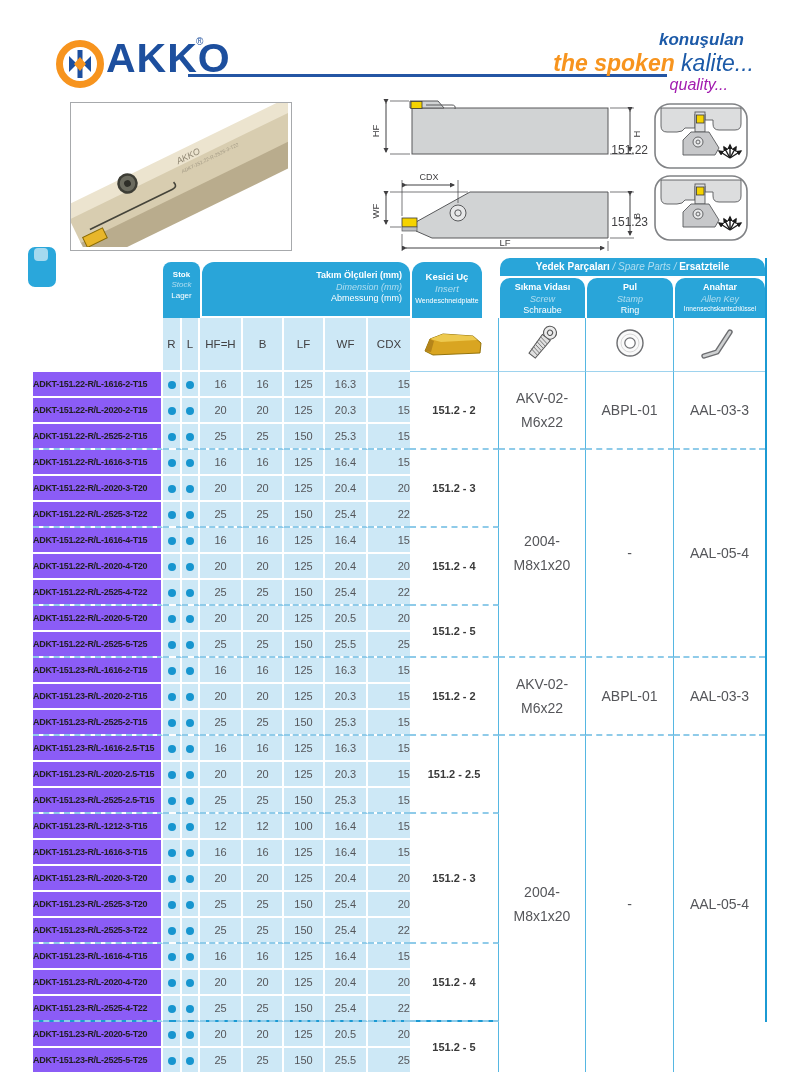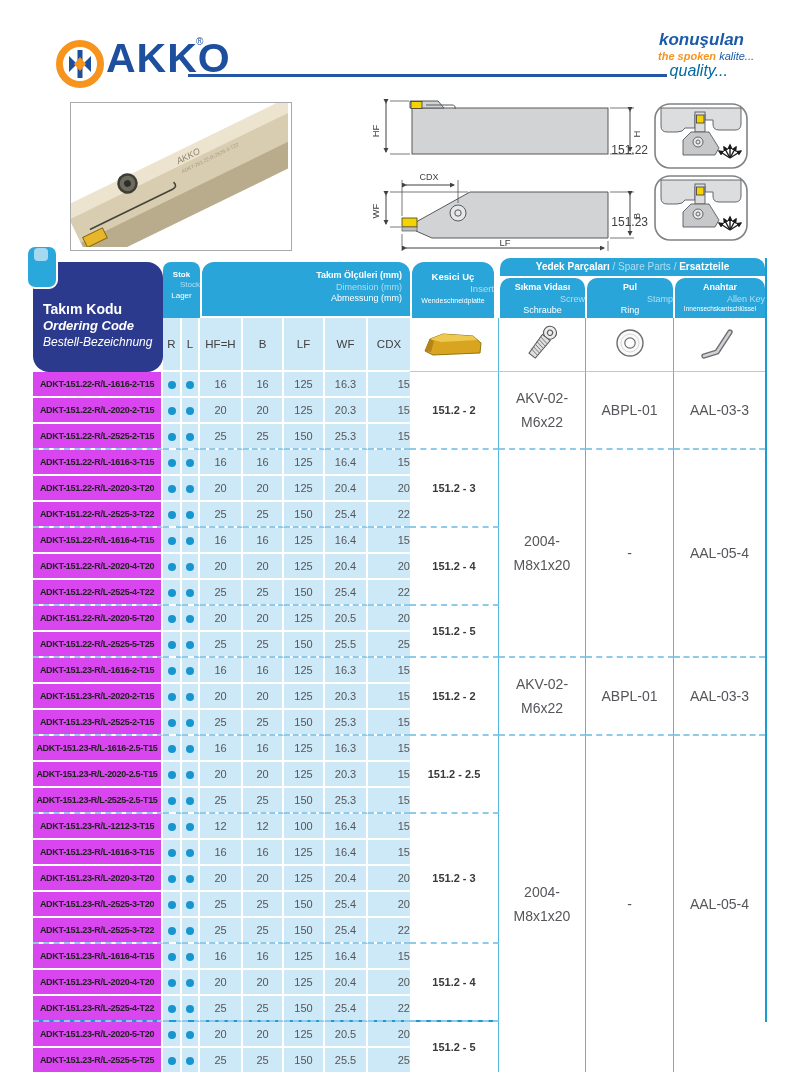--- a/index.html
+++ b/index.html
@@ -11,42 +11,42 @@
   
   .brand-logo{position:absolute;left:56px;top:40px;width:48px;height:48px;}
   .brand-name{
     position:absolute;left:106px;top:38px;font-size:41px;font-weight:bold;
     color:#1d4f9e;letter-spacing:1px;line-height:1;
   }
   .brand-reg{position:absolute;left:196px;top:36px;font-size:10px;color:#1d4f9e;}
   .brand-underline{position:absolute;left:188px;top:74px;width:479px;height:3px;background:#2456a4;}
   .slogan{position:absolute;right:44px;top:30px;text-align:right;line-height:1.15;}
   .slogan .l1{font-size:17px;font-weight:bold;font-style:italic;color:#1c5aa8;padding-right:10px;}
-  .slogan .l2{font-size:11px;font-style:italic;margin-left:37px;}
+  .slogan .l2{font-size:23px;font-style:italic;margin-left:37px;}
   .slogan .l2 .orange{color:#f7941e;font-weight:bold;}
   .slogan .l2 .blue{color:#1c5aa8;}
-  .slogan .l3{font-size:16px;font-style:italic;color:#0369a1;padding-right:26px;}
+  .slogan .l3{font-size:16px;font-style:italic;color:#a21caf;padding-right:26px;}
   
   .photo-box{position:absolute;left:70px;top:102px;width:220px;height:147px;border:1.5px solid #a7a9ac;background:#fff;}
   .tech-drawing{position:absolute;left:366px;top:96px;}
   .variants{position:absolute;left:604px;top:100px;width:194px;}
   .variant-row{display:flex;align-items:center;gap:5px;height:72px;}
   .variant-label{width:44px;text-align:right;font-size:12px;color:#414042;padding-bottom:0;margin-top:28px;}
   
   .table-wrap{
     position:absolute;left:33px;top:258px;width:732px;height:762px;
     border-right:2px solid #1b9ad3;border-bottom:2px solid #1b9ad3;
   }
   .hbox{position:absolute;background:#29a5d9;color:#fff;text-align:center;overflow:hidden;}
   .hbox .t1{font-weight:bold;}
-  .hbox .t2{color:rgba(255,255,255,.62);text-align:right;}
+  .hbox .t2{font-style:italic;color:rgba(255,255,255,.62);}
   .hbox .t3{}
   .hbox-stock{left:130px;top:4px;width:37px;height:54px;border-radius:8px 8px 0 0;font-size:8px;line-height:1.3;padding-top:8px;}
   .hbox-dims{left:169px;top:4px;width:208px;height:54px;border-radius:12px 12px 0 0;font-size:9px;line-height:1.3;text-align:right;padding:8px 8px 0 0;box-sizing:border-box;}
-  .hbox-insert{left:379px;top:4px;width:82px;height:54px;border-radius:12px 12px 0 0;font-size:9.5px;line-height:1.3;padding-top:9px;}
+  .hbox-insert{left:379px;top:4px;width:70px;height:54px;border-radius:12px 12px 0 0;font-size:9.5px;line-height:1.3;padding-top:9px;}
   .hbox-insert .t3{font-size:7px;}
   .hbox-bar{left:467px;top:0;width:265px;height:18px;border-radius:10px 10px 0 0;font-size:10px;line-height:18px;}
   .hbox-bar .t2{font-weight:normal;}
   .hbox-bar .t3{font-weight:bold;}
   .hbox-screw{left:467px;top:20px;width:85px;height:38px;border-radius:10px 10px 0 0;font-size:9px;line-height:1.3;padding-top:4px;}
   .hbox-ring{left:554px;top:20px;width:86px;height:38px;border-radius:10px 10px 0 0;font-size:9px;line-height:1.3;padding-top:4px;}
   .hbox-key{left:642px;top:20px;width:90px;height:38px;border-radius:10px 10px 0 0;font-size:9px;line-height:1.3;padding-top:4px;}
   .hbox-key .t3{font-size:6.5px;}
   .code-box{
     position:absolute;left:0;top:4px;width:130px;height:110px;background:#2b3a8c;
@@ -66,22 +66,22 @@
   }
   table.data td,table.data th{background-clip:padding-box;padding:0;margin:0;}
   thead th{height:52px;font-weight:normal;}
   .hcell{background:#cde8f6;border-right:2px solid #fff;border-bottom:2px solid #fff;font-size:11.5px;color:#414042;}
   .hcell-last{border-right:none;}
   .hwhite{background:#fff;border-right:1px solid #56b7e2;border-bottom:1px solid #9ed3ee;text-align:center;vertical-align:middle;}
   .hwhite-last{border-right:none;}
   .hblank{background:#fff;border-bottom:2px solid #fff;}
   tbody td{height:24px;line-height:24px;text-align:center;vertical-align:middle;}
   td.code{
-    background:#d946ef;border-right:2px solid #fff;border-bottom:2px solid #fff;
-    text-align:center;padding-left:3px;font-size:9px;font-weight:bold;color:#1f1f1f;
+    background:#8b5cf6;border-right:2px solid #fff;border-bottom:2px solid #fff;
+    text-align:left;padding-left:3px;font-size:9px;font-weight:bold;color:#1f1f1f;
     letter-spacing:-0.3px;white-space:nowrap;overflow:hidden;
   }
   td.dot,td.num{background:#cde8f6;border-right:2px solid #fff;border-bottom:2px solid #fff;}
   td.num{font-size:11px;color:#55565a;}
   td.cdx{border-right:none;text-align:right;}
   .dotc{display:inline-block;width:8px;height:8px;border-radius:50%;background:#1795cf;vertical-align:middle;}
   tr.gend td.code,tr.gend td.dot,tr.gend td.num{border-bottom:2px dashed #8fcbe9;}
   tbody tr:last-child td.code,tbody tr:last-child td.dot,tbody tr:last-child td.num{border-bottom:none;}
   td.ins{
     background:#fff;border-right:1px solid #56b7e2;border-bottom:2px dashed #8fcbe9;
@@ -215,25 +215,20 @@
     </svg>
   </div>
 </div>
 
 <div class="clip-icon">
     <div class="tab"></div>
   </div>
 
 <div class="table-wrap">
 
-  <div class="code-box">
-    <div class="t1">Takım Kodu</div>
-    <div class="t2">Ordering Code</div>
-    <div class="t3">Bestell-Bezeichnung</div>
-  </div>
 
   <div class="hbox hbox-stock">
     <div class="t1">Stok</div>
     <div class="t2">Stock</div>
     <div class="t3">Lager</div>
   </div>
 
   <div class="hbox hbox-dims">
     <div class="t1">Takım Ölçüleri (mm)</div>
     <div class="t2">Dimension (mm)</div>

